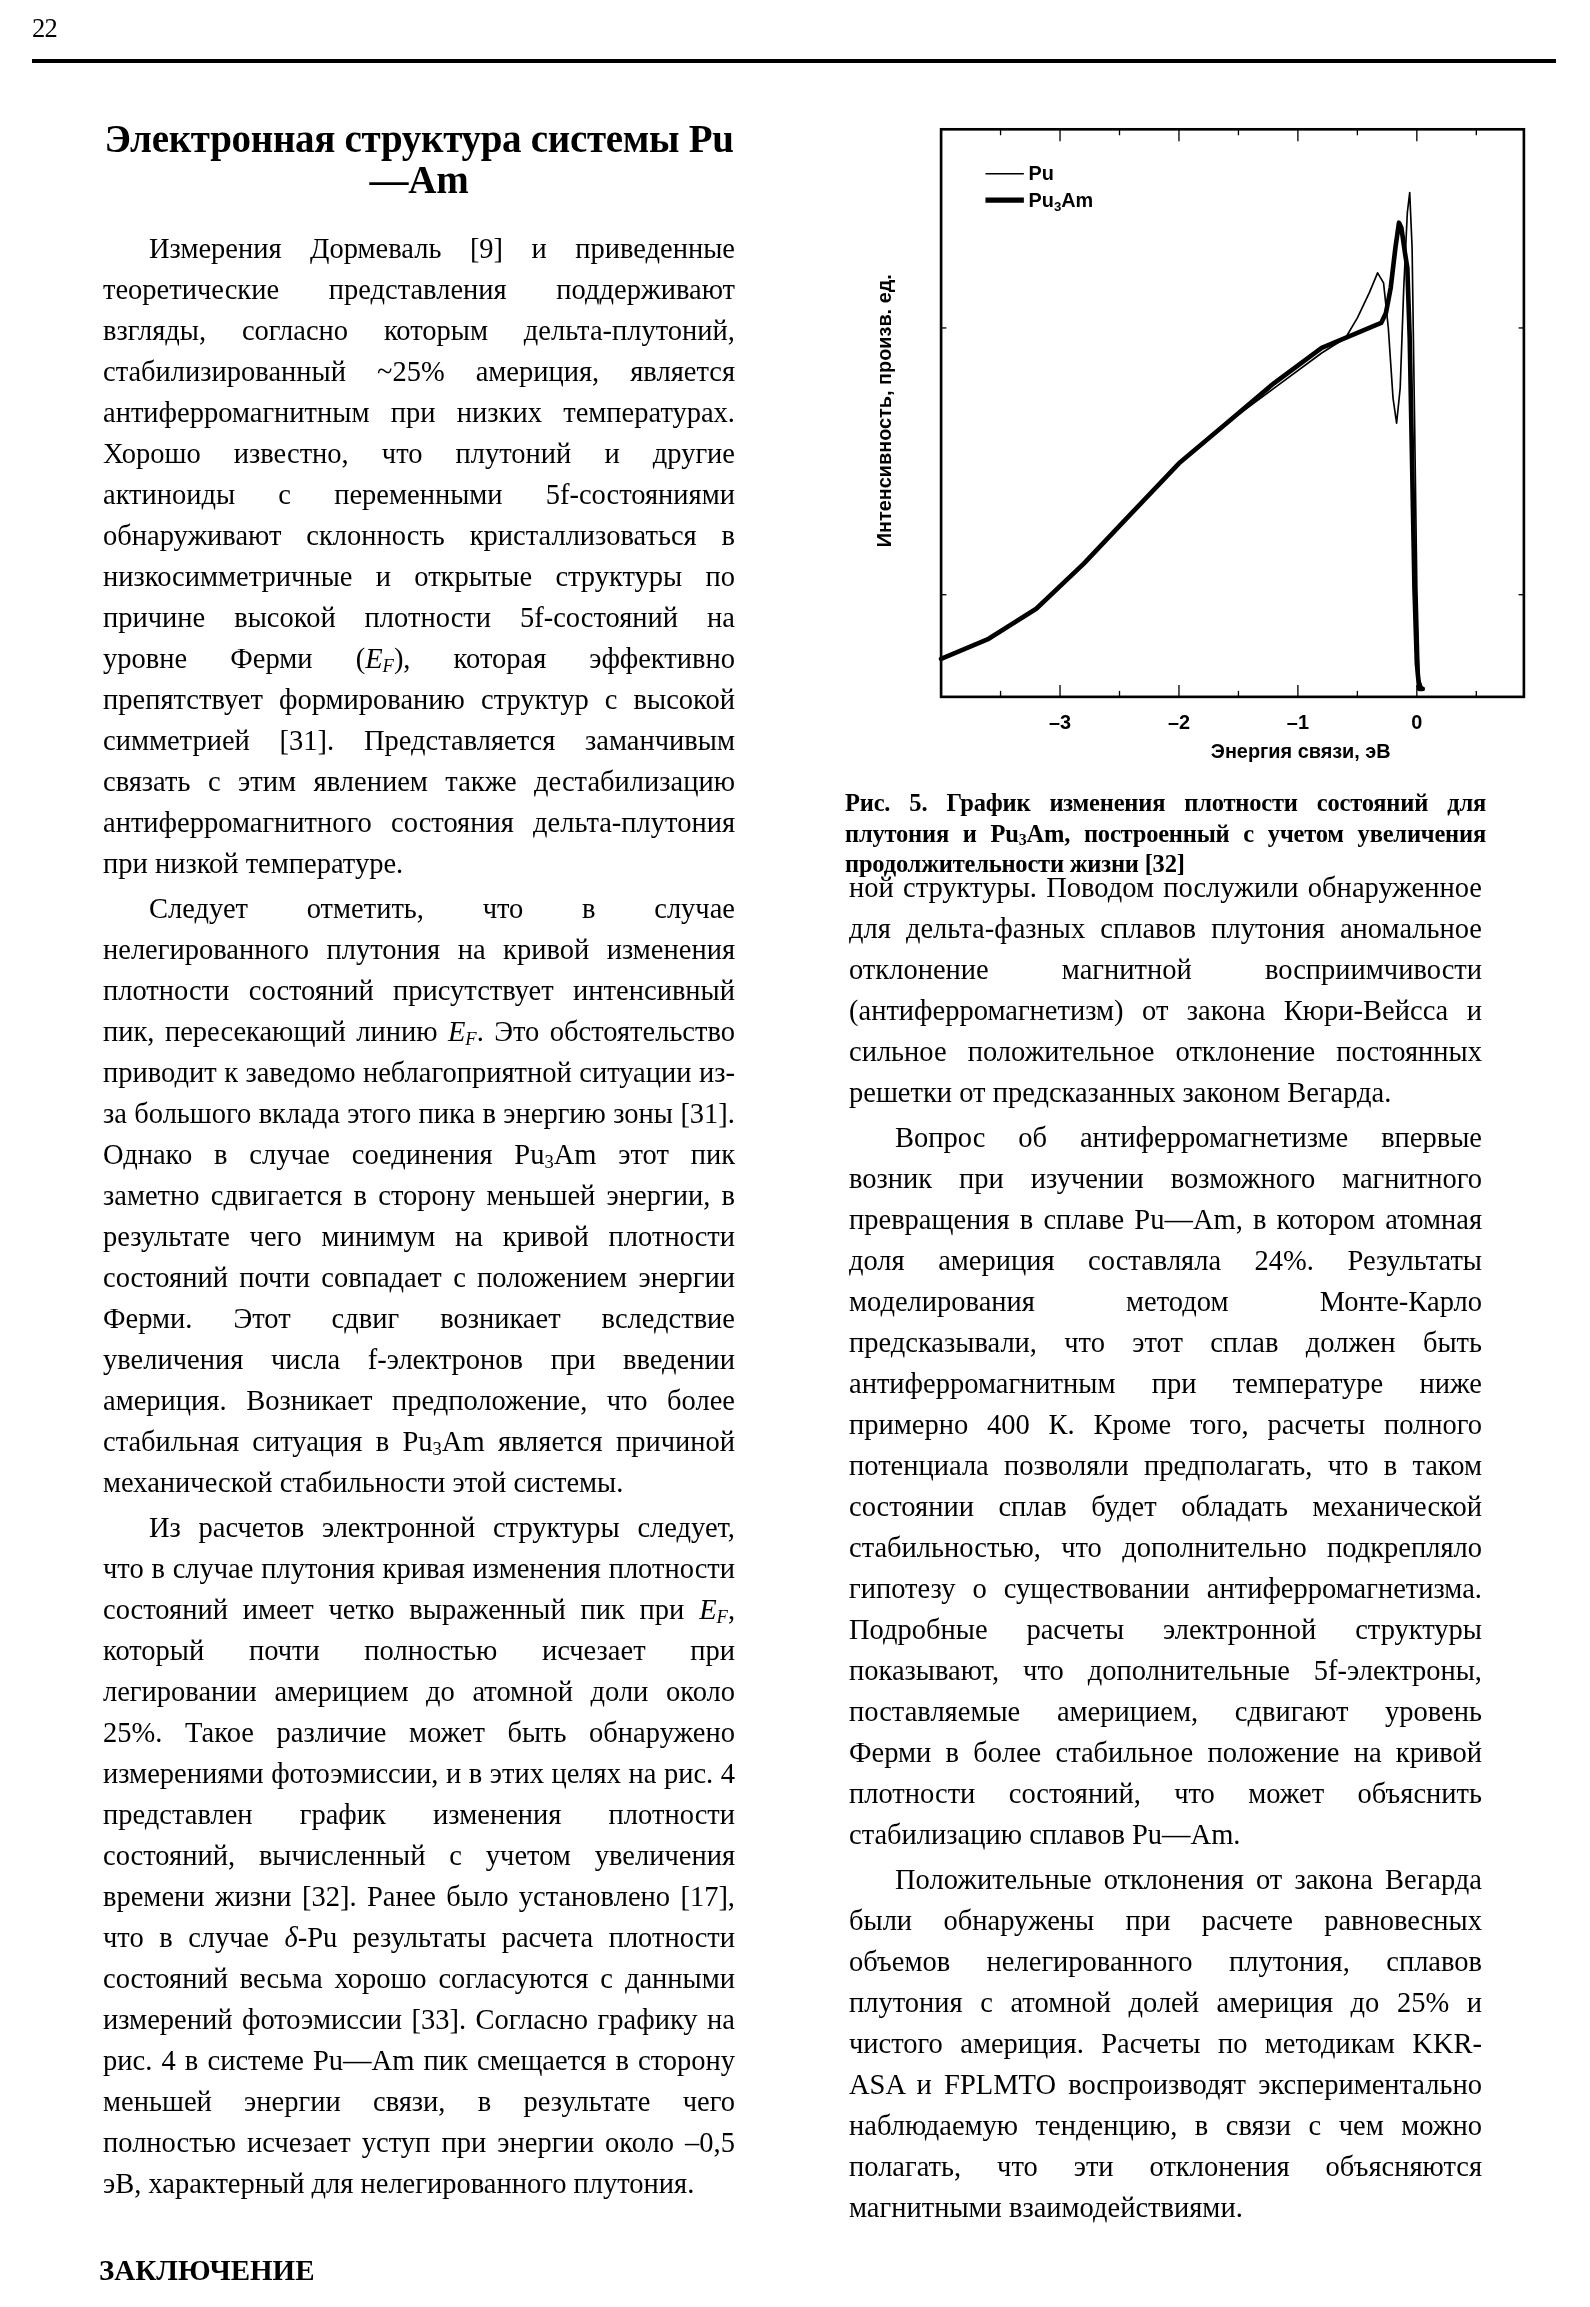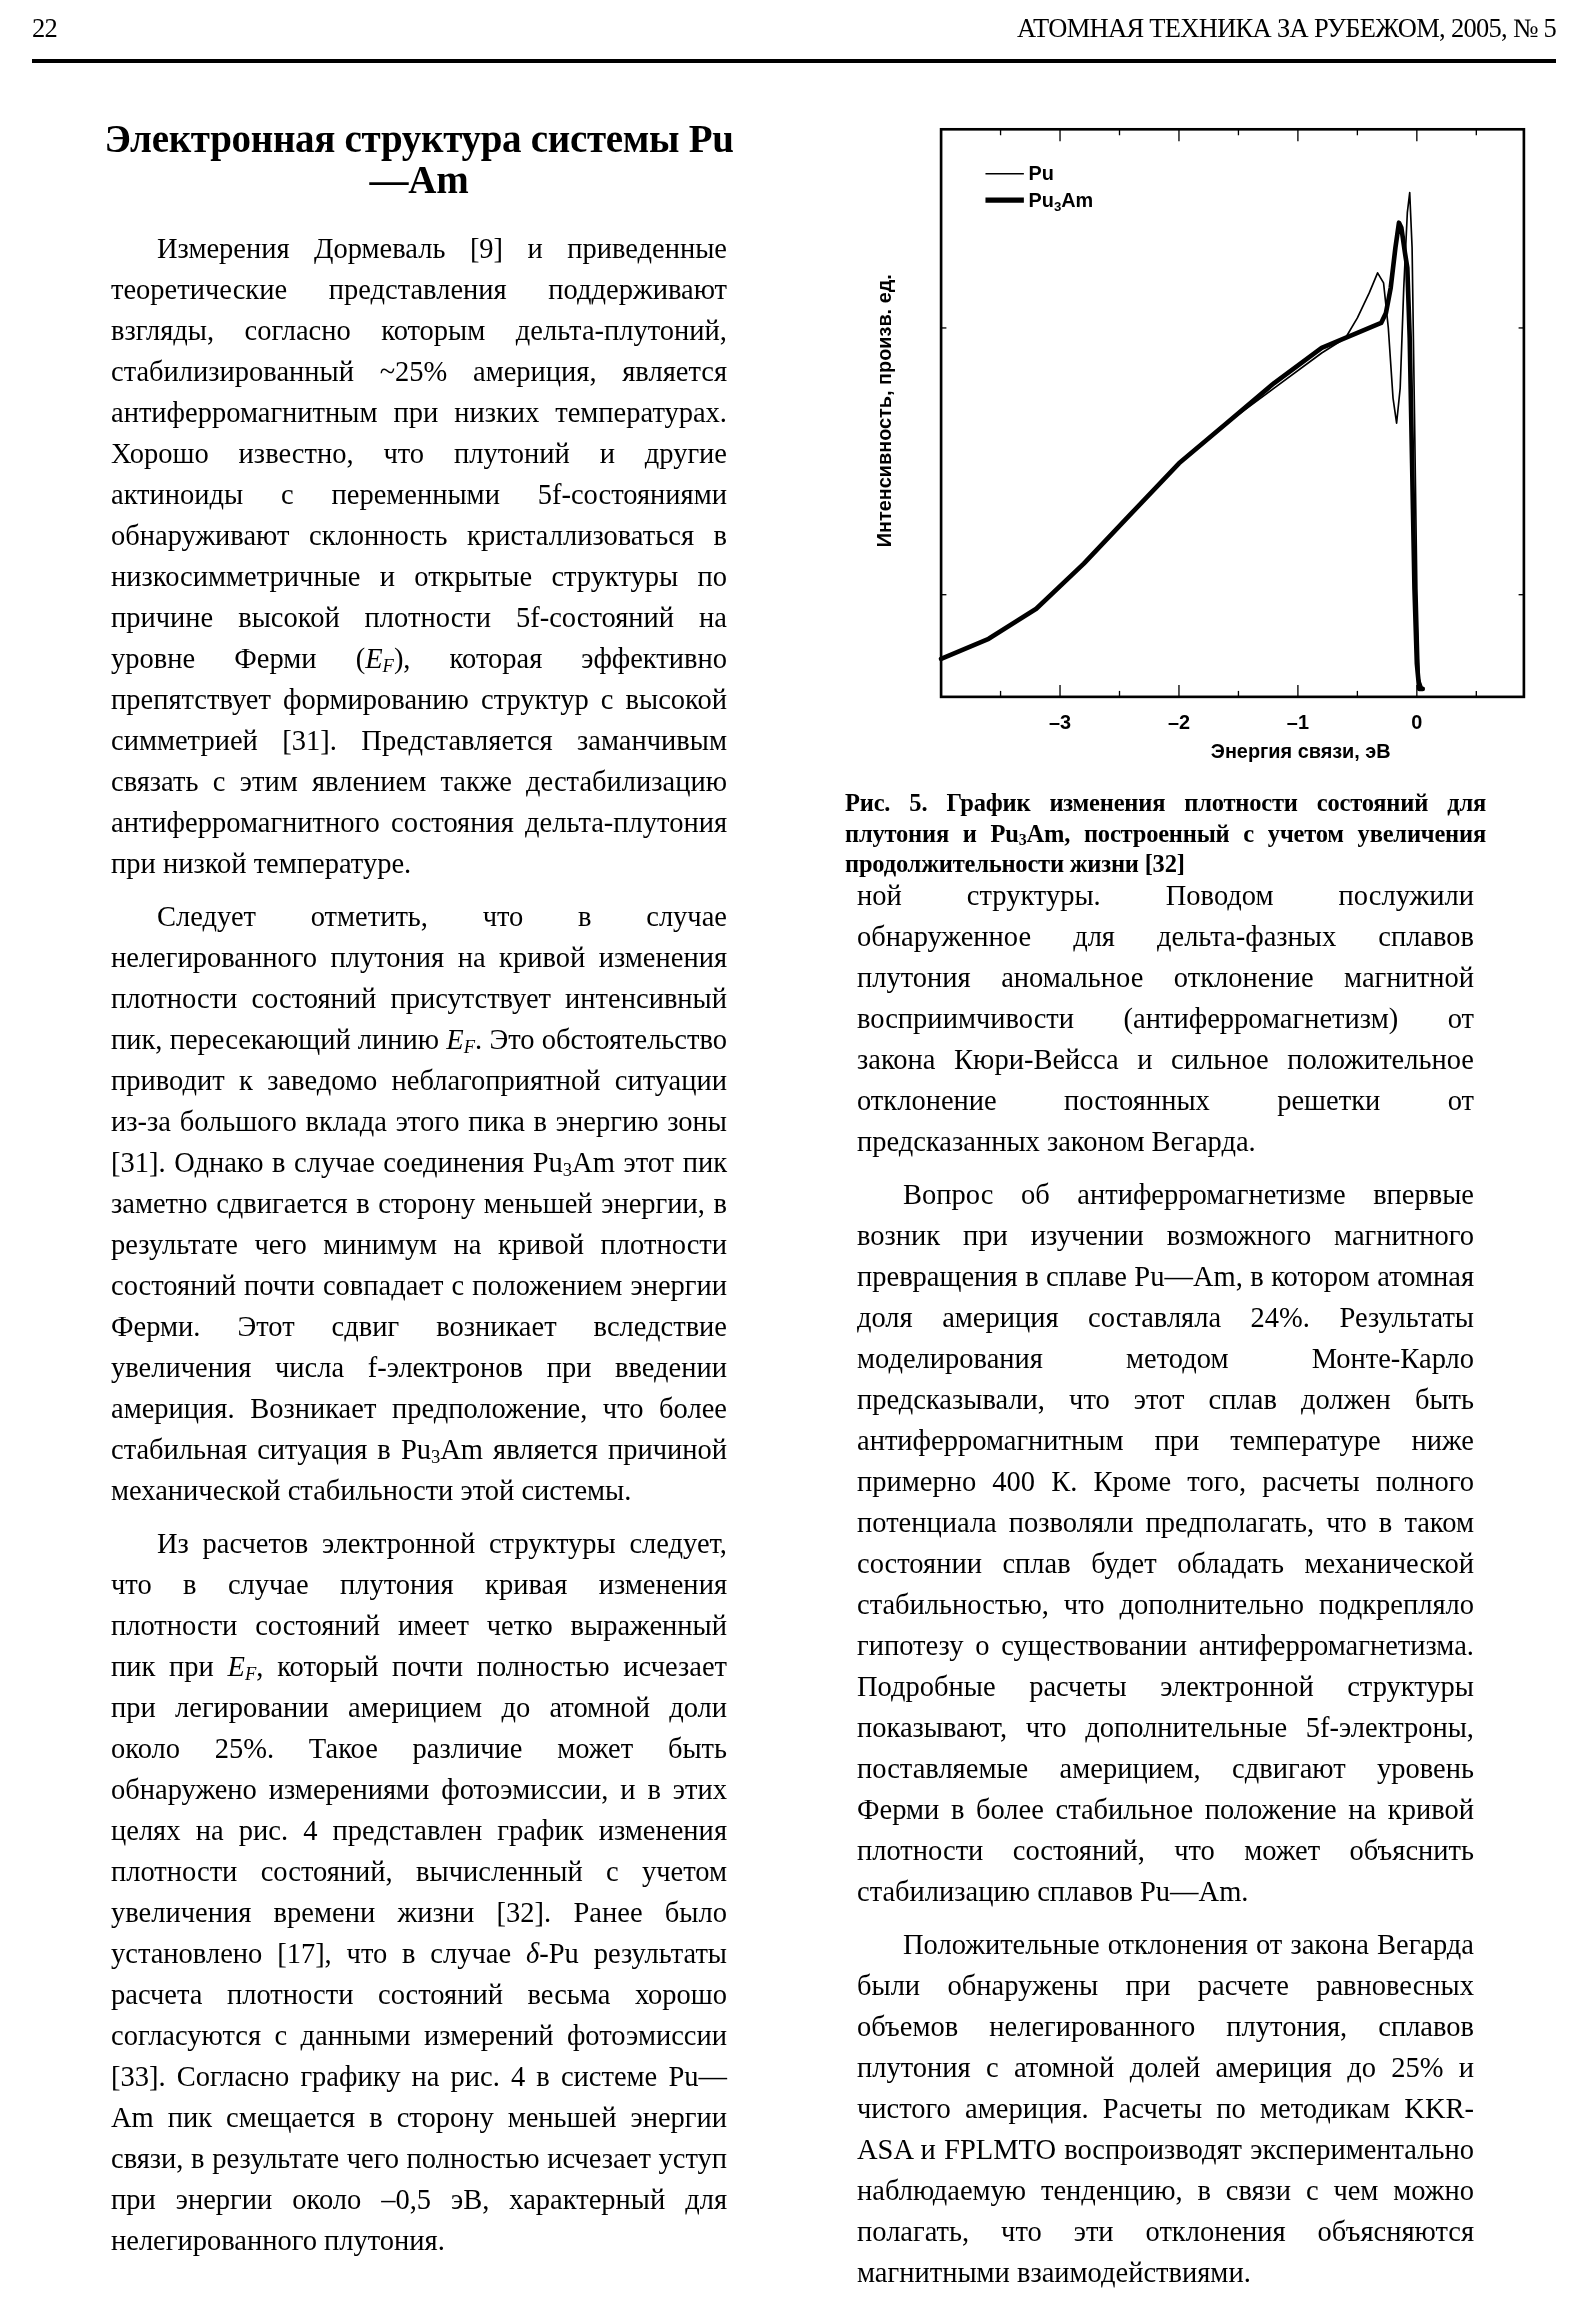--- a/index.html
+++ b/index.html
@@ -6,39 +6,38 @@
   body { width: 1590px; height: 2307px; position: relative; overflow: hidden;
          font-family: "Liberation Serif", "DejaVu Serif", serif; color: #000; }
   .header { position: absolute; left: 32px; top: 13px; width: 1524px; height: 34px; }
   .page-num { position: absolute; left: 0; top: 0; font-size: 26.5px; letter-spacing: -0.7px; }
   .journal { position: absolute; right: 0; top: 0; font-size: 26.5px; letter-spacing: -0.7px; }
   .header-rule { position: absolute; left: 32px; top: 59px; width: 1524px; height: 4px; background: #000; }
 
   .col { position: absolute; font-size: 28.5px; line-height: 41px; text-align: justify; }
   .col-left { left: 99px; top: 118px; width: 640px; }
   .col-right { left: 845px; top: 863px; width: 641px; }
-  .col p { margin: 12px; text-indent: 46px; }
+  .col p { margin: 4px; text-indent: 46px; }
   .col p.noindent { text-indent: 0; }
   .section-title { font-weight: bold; font-size: 39px; text-align: center; margin: 0 0 28px 0; letter-spacing: -0.3px; }
   .section-title2 { font-weight: bold; font-size: 29px; text-align: left; margin: 46px 0 41px 0; text-indent: 0; }
   .signature { font-style: italic; text-align: right; margin-top: 40px; }
   i.ef { font-style: italic; }
   sub { font-size: 0.65em; vertical-align: -0.2em; line-height: 0; }
 
   .figure { position: absolute; left: 855px; top: 119px; width: 702px; height: 663px; }
   .figure svg { position: absolute; left: 0; top: 0; }
   .caption { position: absolute; left: 845px; top: 788px; width: 641px; font-size: 24.5px; line-height: 30.5px; font-weight: bold; text-align: justify; letter-spacing: -0.2px; }
   .chart-text { font-family: "Liberation Sans", "DejaVu Sans", sans-serif; font-weight: bold; }
 </style>
 </head>
 <body>
 
 <div class="header">
   <span class="page-num">22</span>
-  <span class="journal">АТОМНАЯ ТЕХНИКА ЗА РУБЕЖОМ, 2005, № 5</span>
 </div>
 <div class="header-rule"></div>
 
 <div class="col col-left">
   <div class="section-title">Электронная структура системы Pu—Am</div>
   <p><span>Измерения Дормеваль [9] и приведенные теоретические представления поддерживают взгляды, согласно которым дельта-плутоний, стабилизированный ~25% америция, является антиферромагнитным при низких температурах. Хорошо известно, что плутоний и другие актиноиды с переменными 5f-состояниями обнаруживают склонность кристаллизоваться в низкосимметричные и открытые структуры по причине высокой плотности 5f-состояний на уровне Ферми (</span><i class="ef"><span>E</span><sub>F</sub></i><span>), которая эффективно препятствует формированию структур с высокой симметрией [31]. Представляется заманчивым связать с этим явлением также дестабилизацию антиферромагнитного состояния дельта-плутония при низкой температуре.</span></p>
   <p><span>Следует отметить, что в случае нелегированного плутония на кривой изменения плотности состояний присутствует интенсивный пик, пересекающий линию </span><i class="ef"><span>E</span><sub>F</sub></i><span>. Это обстоятельство приводит к заведомо неблагоприятной ситуации из-за большого вклада этого пика в энергию зоны [31]. Однако в случае соединения Pu</span><sub>3</sub><span>Am этот пик заметно сдвигается в сторону меньшей энергии, в результате чего минимум на кривой плотности состояний почти совпадает с положением энергии Ферми. Этот сдвиг возникает вследствие увеличения числа f-электронов при введении америция. Возникает предположение, что более стабильная ситуация в Pu</span><sub>3</sub><span>Am является причиной механической стабильности этой системы.</span></p>
   <p><span>Из расчетов электронной структуры следует, что в случае плутония кривая изменения плотности состояний имеет четко выраженный пик при </span><i class="ef"><span>E</span><sub>F</sub></i><span>, который почти полностью исчезает при легировании америцием до атомной доли около 25%. Такое различие может быть обнаружено измерениями фотоэмиссии, и в этих целях на рис. 4 представлен график изменения плотности состояний, вычисленный с учетом увеличения времени жизни [32]. Ранее было установлено [17], что в случае </span><i>δ</i><span>-Pu результаты расчета плотности состояний весьма хорошо согласуются с данными измерений фотоэмиссии [33]. Согласно графику на рис. 4 в системе Pu—Am пик смещается в сторону меньшей энергии связи, в результате чего полностью исчезает уступ при энергии около –0,5 эВ, характерный для нелегированного плутония.</span></p>
   <div class="section-title2">ЗАКЛЮЧЕНИЕ</div>
   <p>Проведено теоретическое исследование дельта-фазных сплавов системы Pu—Am на основе расчета функционала плотности электрон-</p>

